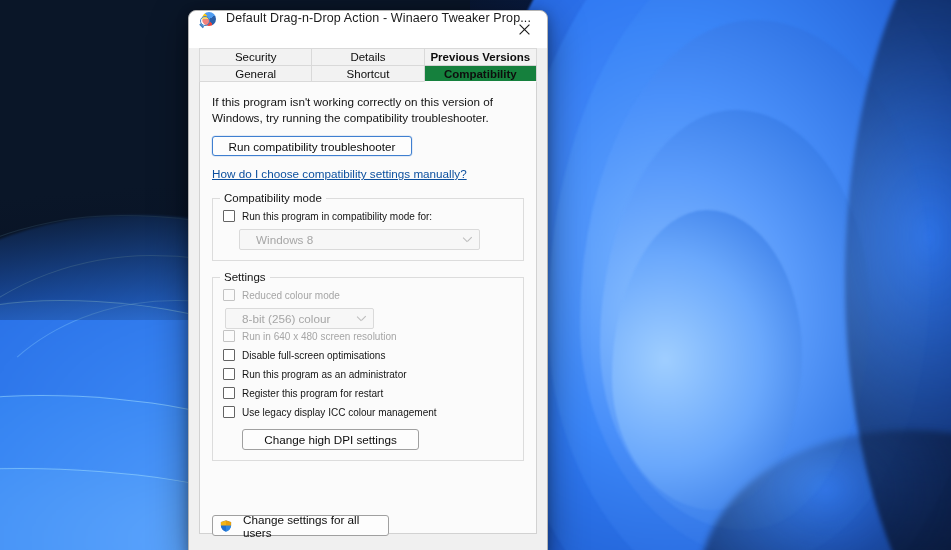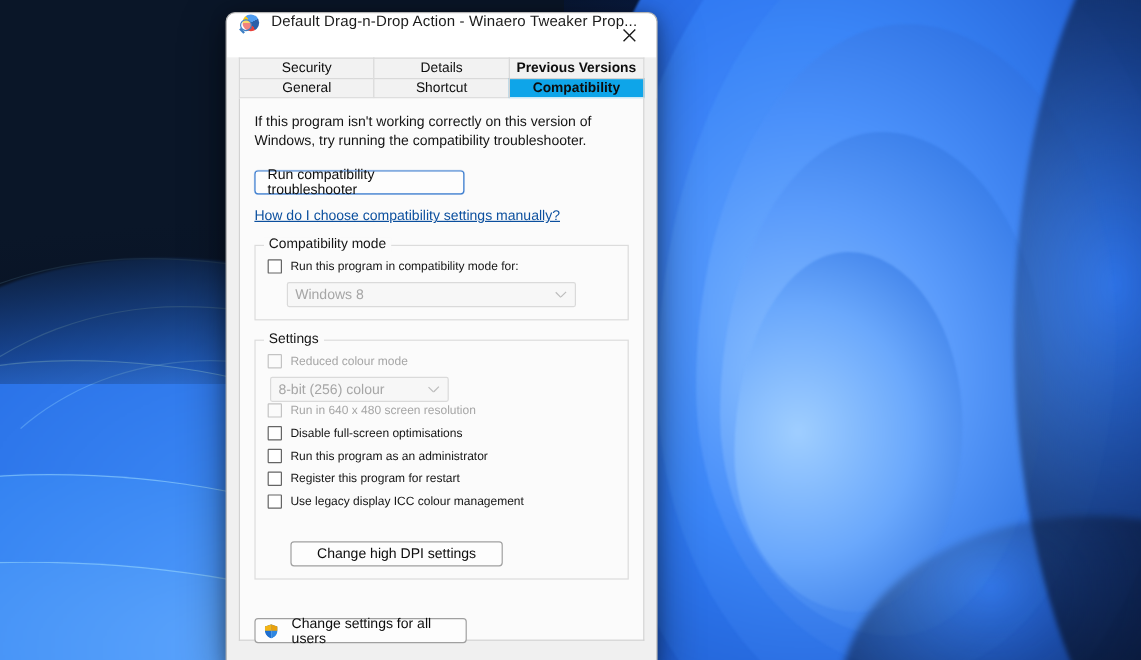--- a/index.html
+++ b/index.html
@@ -196,21 +196,21 @@
     background: #f2f2f2;
     border: 1px solid #d9d9d9;
     border-bottom: none;
     box-sizing: border-box;
     white-space: nowrap;
     cursor: default;
     margin-right: -1px;
   }
   .tab:last-child { margin-right: 0; font-weight: bold; }
   .tab.active {
-    background: #0ea5e9;
+    background: #15803d;
     border-color: #d2d2d2;
     color: #0d0d0d;
   }
   .tab-row.row2 .tab { border-bottom: 1px solid #d9d9d9; }
   .tab-row.row2 .tab.active { border-bottom-color: #fbfbfb; }
 
   
   #content {
     position: relative;
     margin: 0 10px;
@@ -239,21 +239,21 @@
     border-radius: 3px;
     font-size: 11.7px;
     color: #0d0d0d;
     font-family: "Liberation Sans", sans-serif;
     cursor: default;
     box-sizing: border-box;
     padding: 0 10px;
   }
   #btn-troubleshoot {
     height: 20px;
-    width: 175px;
+    width: 200px;
     border-color: #3f7fd0;
     border-width: 1.3px;
     box-shadow: 0 0 0 0.5px rgba(63,127,208,0.25);
   }
 
   #help-link {
     display: inline-block;
     margin-top: 11px;
     font-size: 11.7px;
     color: #0b4f9e;
@@ -302,21 +302,21 @@
   .cb-label.disabled { color: #a6a6a6; }
 
   .combo {
     position: relative;
     height: 21px;
     border: 1px solid #dadada;
     background: #f7f7f7;
     box-sizing: border-box;
     display: flex;
     align-items: center;
-    padding-left: 6px;
+    padding-left: 16px;
     font-size: 11.7px;
     color: #a6a6a6;
     cursor: default;
     border-radius: 2px;
   }
   .combo .chev {
     position: absolute;
     right: 8px; top: 50%;
     width: 8px; height: 8px;
     margin-top: -5px;
@@ -332,21 +332,21 @@
   .combo .chev::before { left: 0; transform: rotate(45deg); transform-origin: left center; }
   .combo .chev::after  { right: 0; transform: rotate(-45deg); transform-origin: right center; }
 
   #combo-compat { width: 241px; margin-left: 16px; margin-top: 5px; }
   #combo-color  { width: 149px; margin-left: 2px; margin-top: 2px; margin-bottom: 1px; }
 
   #btn-dpi {
     height: 21px;
     width: 177px;
     margin-left: 19px;
-    margin-top: 20px;
+    margin-top: 4px;
   }
 
   
   #footer {
     position: absolute;
     left: 0; right: 0;
     top: 504px;
     padding: 0 10px;
   }
   #btn-allusers {

